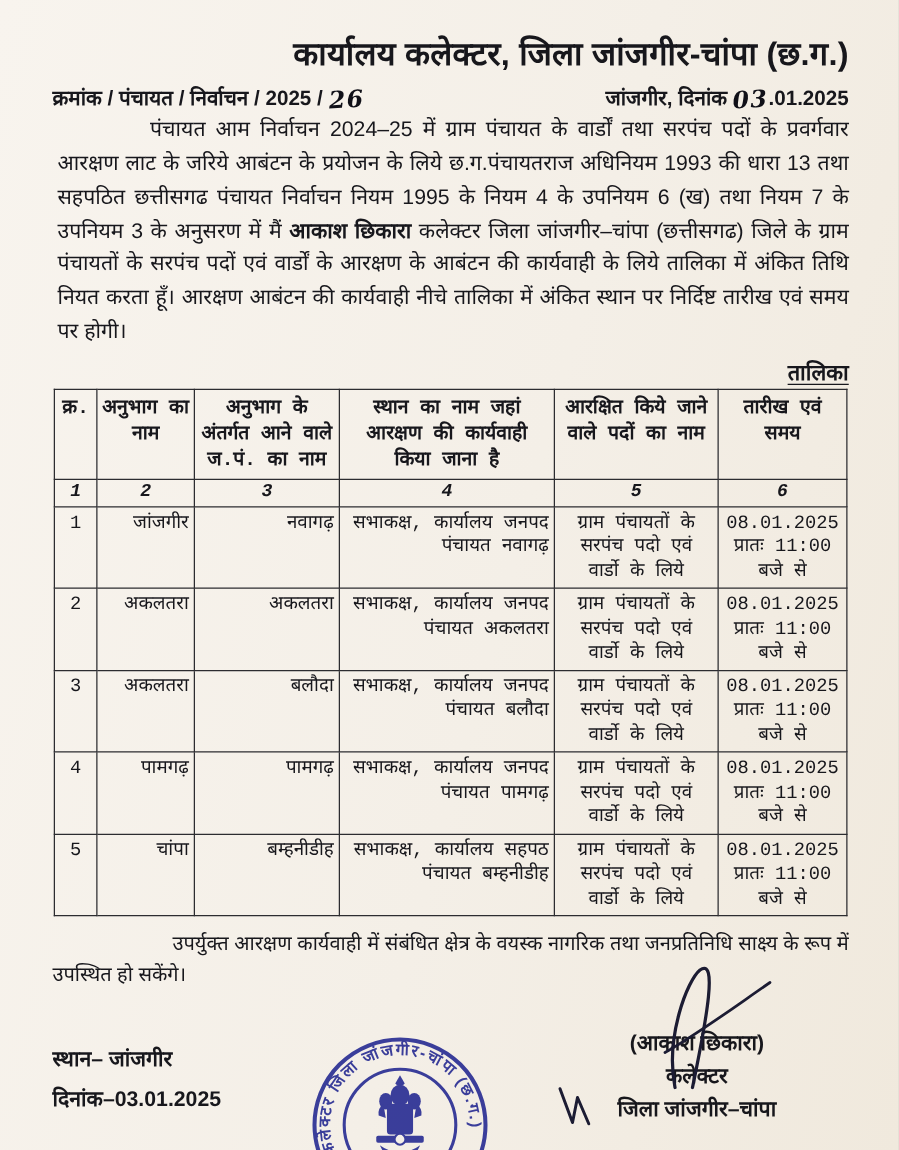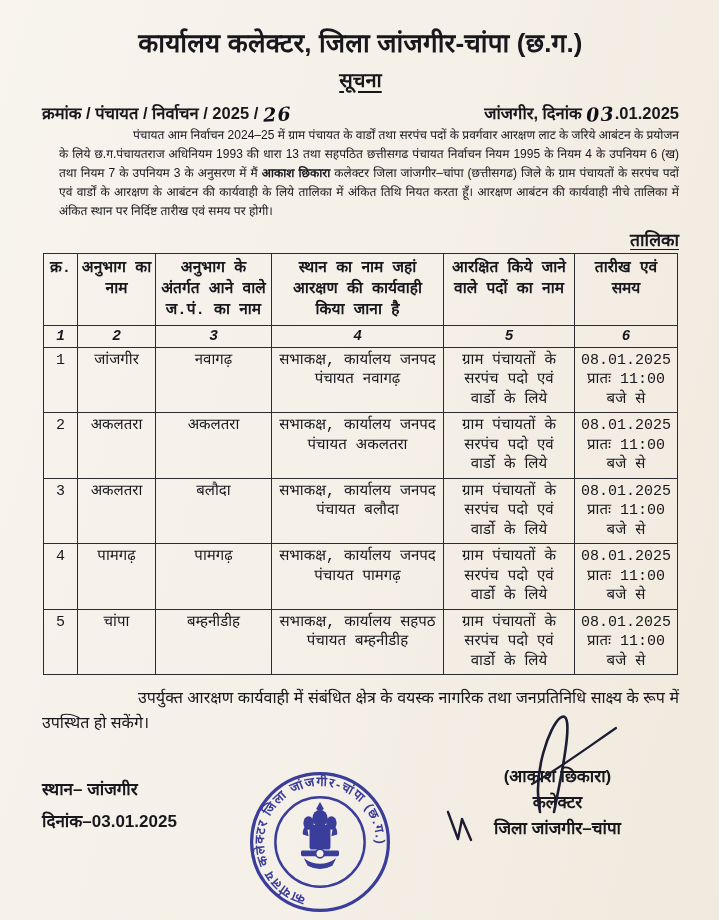--- a/index.html
+++ b/index.html
@@ -9,56 +9,56 @@
     margin:0 auto;
     background:linear-gradient(105deg,#f8f4ee 0%,#f4efe7 55%,#f0e9dd 100%);
     font-family:"Liberation Sans", sans-serif;
     color:#17171c;
     box-sizing:border-box;
     padding:24px 40px 0 42px;
     overflow:hidden;
     box-shadow:0 0 6px rgba(0,0,0,.25);
   }
   .title{
-    text-align:center;font-size:26px;font-weight:700;
+    text-align:right;font-size:26px;font-weight:700;
     margin:0 0 6px 0;letter-spacing:.2px;
   }
   .subtitle{
     text-align:center;font-size:20px;font-weight:700;
     text-decoration:underline;text-underline-offset:4px;
     margin-bottom:8px;
   }
   .refline{display:flex;justify-content:space-between;align-items:baseline;
     font-size:16.5px;font-weight:600;margin-bottom:2px;}
   .hand{
     font-family:"DejaVu Serif", serif;font-style:italic;font-weight:700;
     font-size:19px;display:inline-block;transform:rotate(-3deg) translateY(2px);
     letter-spacing:1px;color:#101018;
   }
   .body-para{
-    font-size:12px;line-height:1.58;text-align:justify;
-    margin:2px 0 6px 17px;text-indent:74px;font-weight:500;
+    font-size:17px;line-height:1.58;text-align:justify;
+    margin:2px 0 6px 4px;text-indent:74px;font-weight:500;
   }
   .body-para b{font-weight:800;}
   .table-caption{
     text-align:right;font-size:17.5px;font-weight:700;
     text-decoration:underline;text-underline-offset:3px;margin-bottom:2px;
   }
   table.sched{border-collapse:collapse;margin:0 auto;table-layout:fixed;width:634px;font-family:Liberation Mono, monospace;}
   table.sched th, table.sched td{
     border:1.6px solid #2c2c30;box-sizing:border-box;
     padding:3px 4px;vertical-align:top;overflow:hidden;
   }
   table.sched th{font-size:15.5px;font-weight:700;text-align:center;line-height:1.35;padding:4px 2px;}
   tr.numrow td{font-style:italic;font-weight:700;text-align:center;
     font-size:14.5px;padding:1px 2px;height:22px;vertical-align:middle;}
   tbody.data td{font-size:15px;font-weight:500;line-height:1.3;}
   tbody.data tr{height:61px;}
   td.al-c{text-align:center;}
-  td.al-l{text-align:center;}
+  td.al-l{text-align:right;}
   .closing{
     font-size:16px;line-height:1.55;text-align:justify;
     margin:11px 0 0 0;text-indent:96px;font-weight:500;
   }
   .footer{position:relative;height:185px;margin-top:8px;}
   .footer-left{position:absolute;left:0;top:30px;font-size:17px;font-weight:600;line-height:1.9;}
   .stamp{position:absolute;left:202px;top:22px;width:152px;height:152px;opacity:.92;}
   .sign-block{
     position:absolute;right:14px;top:20px;width:215px;text-align:center;
     font-size:17px;font-weight:600;line-height:1.55;
@@ -66,21 +66,20 @@
   .sign-scribble{position:absolute;left:52px;top:-52px;pointer-events:none;}
   .district-line{position:relative;}
   .pre-scribble{position:absolute;left:-6px;top:-7px;}
 </style>
 </head>
 <body>
 
 <div class="page">
 
   <h1 class="title">कार्यालय कलेक्टर, जिला जांजगीर-चांपा (छ.ग.)</h1>
-  <div class="subtitle">सूचना</div>
 
   <div class="refline">
     <div>
       <span>क्रमांक / पंचायत / निर्वाचन / 2025 /</span>
       <span class="hand">26</span>
     </div>
     <div>
       <span>जांजगीर, दिनांक </span><span class="hand">03</span><span>.01.2025</span>
     </div>
   </div>

